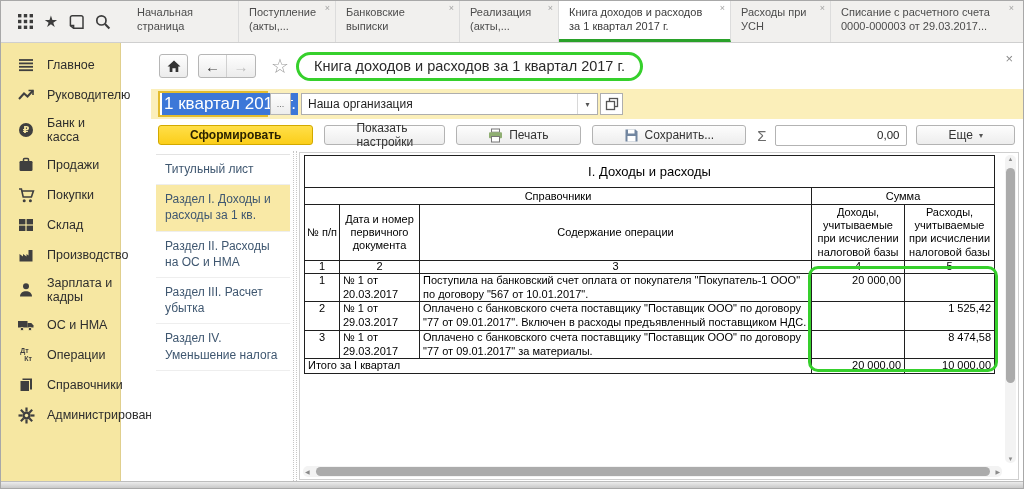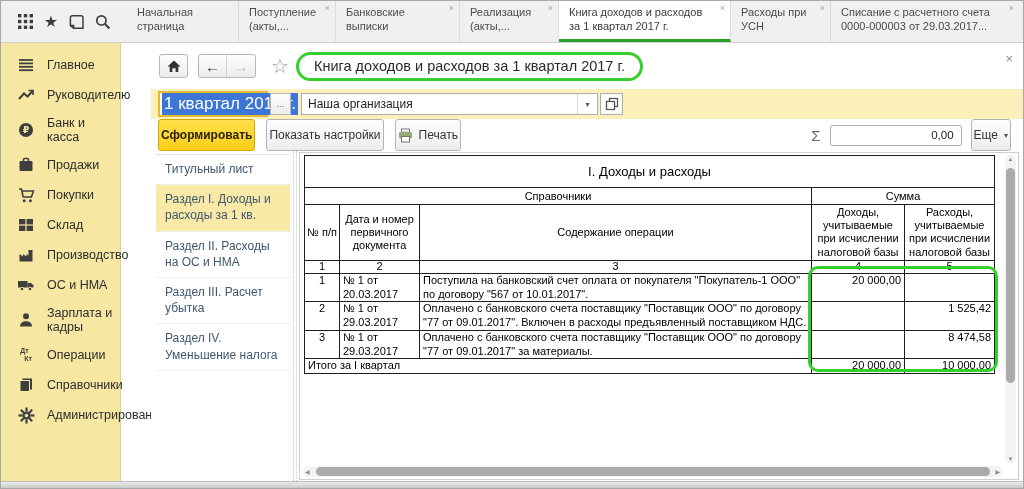--- a/index.html
+++ b/index.html
@@ -38,21 +38,21 @@
 
   .filter-bar { position:absolute; top:46px; left:0; right:0; height:30px; background:#fbefba; display:flex; align-items:center; padding-left:7px; }
   .period-box { width:110px; height:26px; background:#fff; border:2px solid #e3bc2e; font-size:17px; display:flex; align-items:center; padding-left:2px; }
   .period-box .sel { background:#3c77d8; color:#fff; padding:1px 2px; white-space:nowrap; }
   .dots-btn { width:21px; height:22px; margin-left:2px; border:1px solid #b6b6b6; background:linear-gradient(#fdfdfd,#ededed); font-size:9px; color:#666; display:flex; align-items:center; justify-content:center; }
   .org-combo { margin-left:10px; width:297px; height:22px; background:#fff; border:1px solid #aeaeae; display:flex; align-items:center; font-size:12px; color:#1f1f1f; padding-left:6px;gap:38px; }
   .combo-arrow { margin-left:auto; width:20px; align-self:stretch; border-left:1px solid #d8d8d8; color:#555; font-size:8px; display:flex; align-items:center; justify-content:center; }
   .picker-btn { width:23px; height:22px; margin-left:2px; border:1px solid #aeaeae; background:#fff; display:flex; align-items:center; justify-content:center; }
 
   .toolbar { position:absolute; top:76px; left:0; right:0; height:32px; background:#fff; display:flex; align-items:center; padding-left:7px; gap:11px; }
-  .btn { height:32px; border:1px solid #b3b3b3; border-radius:3px; background:linear-gradient(#fdfdfd,#ededed); font-size:12px; color:#333; padding:0 2px; display:flex; align-items:center; gap:6px; }
+  .btn { height:20px; border:1px solid #b3b3b3; border-radius:3px; background:linear-gradient(#fdfdfd,#ededed); font-size:12px; color:#333; padding:0 31px; display:flex; align-items:center; gap:6px; }
   .btn-primary { background:linear-gradient(#ffdf49,#fbce1a); border-color:#d2a900; font-weight:bold; color:#2b2300; }
   .sum-zone { margin-left:auto; display:flex; align-items:center; gap:9px; padding-right:12px; }
   .sigma { font-size:15px; color:#6b6b6b; }
   .sum-input { width:132px; height:21px; border:1px solid #b3b3b3; border-radius:2px; background:#fff; text-align:right; font-size:11.5px; color:#222; line-height:19px; padding:0 7px; }
   .more-arrow { font-size:8px; color:#555; }
 
   
   .content { position:absolute; top:108px; left:0; right:0; bottom:0; }
   .sections { position:absolute; left:5px; top:3px; width:134px; bottom:3px; border-top:1px solid #e3e3e3; }
   .section-item { padding:6px 8px 7px 9px; font-size:12px; line-height:1.35; color:#3f5770; border-bottom:1px solid #eeeeee; }
@@ -217,37 +217,37 @@
     <div class="side-item">
       <span class="side-ic">
           <svg width="17" height="17" viewBox="0 0 17 17">
             <path d="M1.5 14.5 V7 l3.5 2.5 V7 l3.5 2.5 V7 l2 1.5 V3 h4 v11.5 z" fill="#3f3f3f"></path>
           </svg>
         </span>
       <span>Производство</span>
     </div>
     <div class="side-item">
       <span class="side-ic">
+          <svg width="16" height="16" viewBox="0 0 16 16">
+            <circle cx="8" cy="4.2" r="3" fill="#3f3f3f"></circle>
+            <path d="M2 14.5 c0-3.4 2.7-5.3 6-5.3 s6 1.9 6 5.3 z" fill="#3f3f3f"></path>
+          </svg>
+        </span>
+      <span>Зарплата и кадры</span>
+    </div>
+    <div class="side-item">
+      <span class="side-ic">
           <svg width="18" height="18" viewBox="0 0 18 18">
             <rect x="1" y="5" width="9.5" height="6.5" fill="#3f3f3f"></rect>
             <path d="M10.5 7 h3.8 l2.2 2.4 V11.5 h-6 z" fill="#3f3f3f"></path>
             <circle cx="5" cy="13" r="1.7" fill="#3f3f3f" stroke="#f6e7a2" stroke-width="0.8"></circle>
             <circle cx="13" cy="13" r="1.7" fill="#3f3f3f" stroke="#f6e7a2" stroke-width="0.8"></circle>
           </svg>
         </span>
       <span>ОС и НМА</span>
-    </div>
-    <div class="side-item">
-      <span class="side-ic">
-          <svg width="16" height="16" viewBox="0 0 16 16">
-            <circle cx="8" cy="4.2" r="3" fill="#3f3f3f"></circle>
-            <path d="M2 14.5 c0-3.4 2.7-5.3 6-5.3 s6 1.9 6 5.3 z" fill="#3f3f3f"></path>
-          </svg>
-        </span>
-      <span>Зарплата и кадры</span>
     </div>
     <div class="side-item">
       <span class="side-ic">
           <span class="dtkt"><span>Дт</span><br><span style="padding-left:4px">Кт</span></span>
         </span>
       <span>Операции</span>
     </div>
     <div class="side-item">
       <span class="side-ic">
           <svg width="16" height="16" viewBox="0 0 16 16">
@@ -319,20 +319,28 @@
     <div class="toolbar">
       <div class="btn btn-primary">Сформировать</div>
       <div class="btn">Показать настройки</div>
       <div class="btn">
         <svg width="15" height="15" viewBox="0 0 15 15">
             <rect x="3.5" y="1" width="8" height="3.2" fill="#fff" stroke="#777" stroke-width="1"></rect>
             <rect x="1" y="4.2" width="13" height="6" rx="1" fill="#8fae72"></rect>
             <rect x="3.5" y="8.5" width="8" height="5.5" fill="#fff" stroke="#777" stroke-width="1"></rect>
           </svg>
         <span>Печать</span>
+      </div>
+      <div class="btn">
+        <svg width="15" height="15" viewBox="0 0 15 15">
+            <path d="M1.5 1.5 h10 l2 2 v10 h-12 z" fill="#7286a0"></path>
+            <rect x="4" y="1.5" width="6.5" height="4" fill="#fff"></rect>
+            <rect x="3.5" y="8" width="8" height="5.5" fill="#fff"></rect>
+          </svg>
+        <span>Сохранить...</span>
       </div>
       <div class="sum-zone">
         <span class="sigma">Σ</span>
         <div class="sum-input">0,00</div>
         <div class="btn">
           <span>Еще</span>
           <span class="more-arrow">▾</span>
         </div>
       </div>
     </div>

